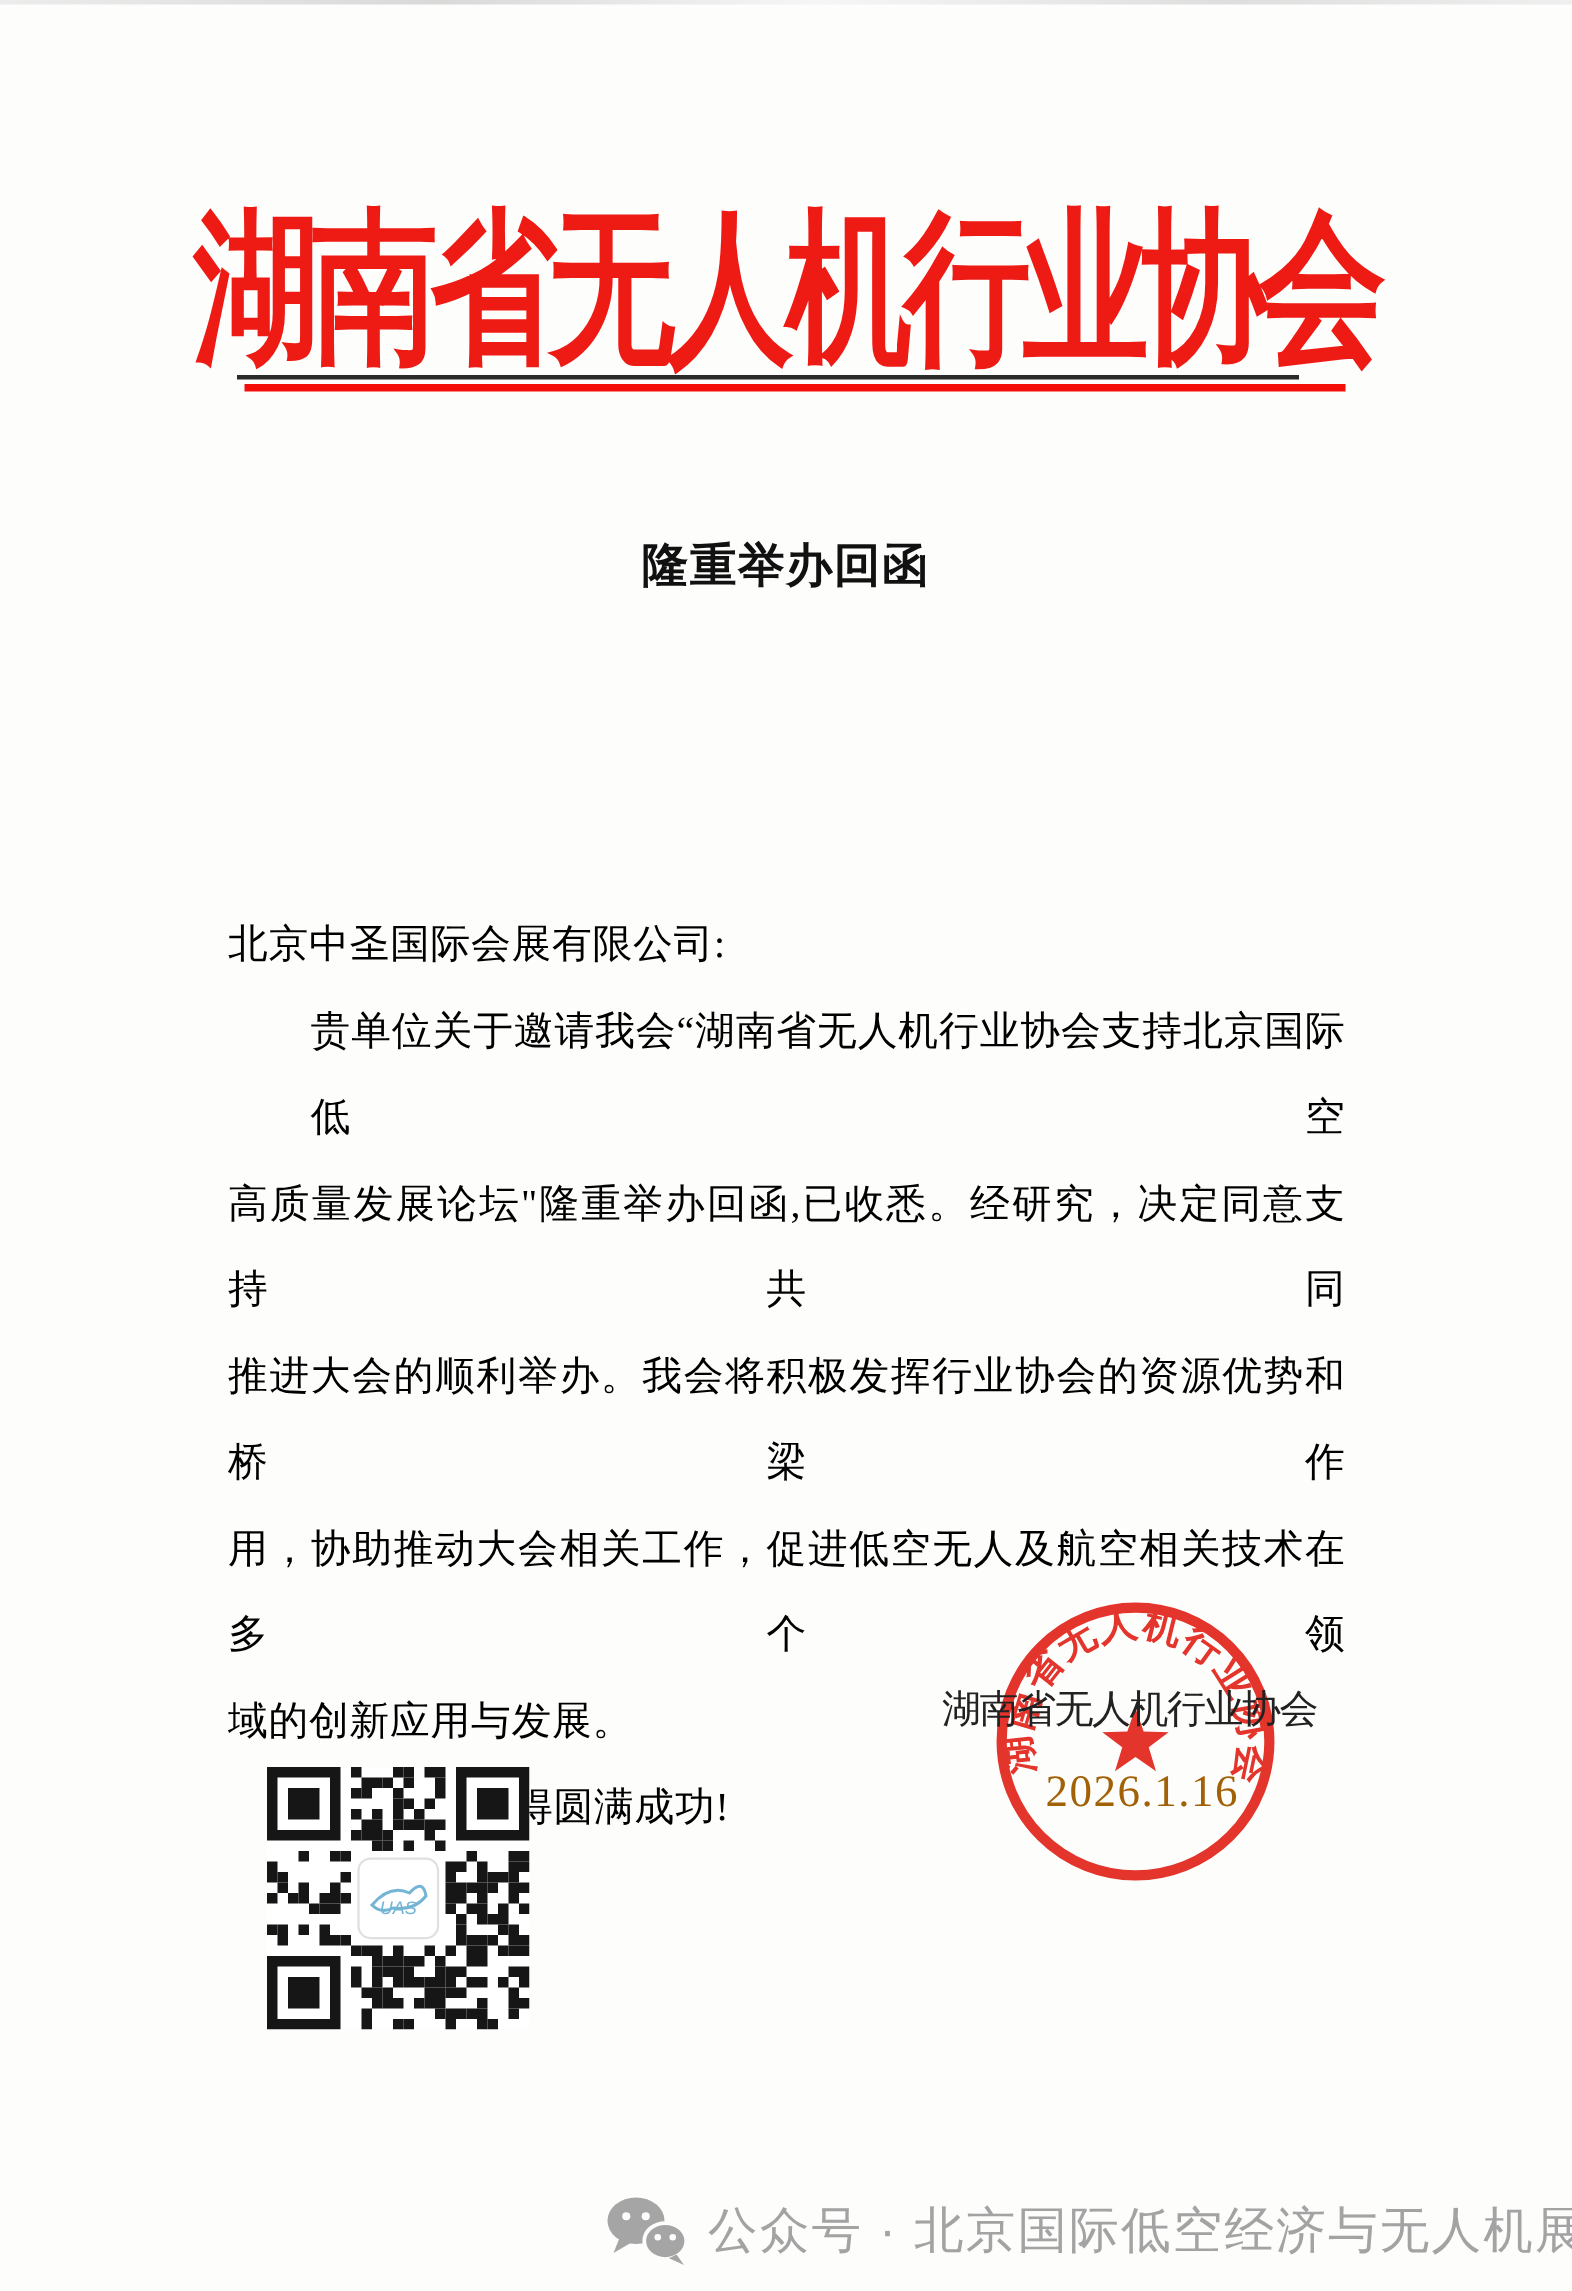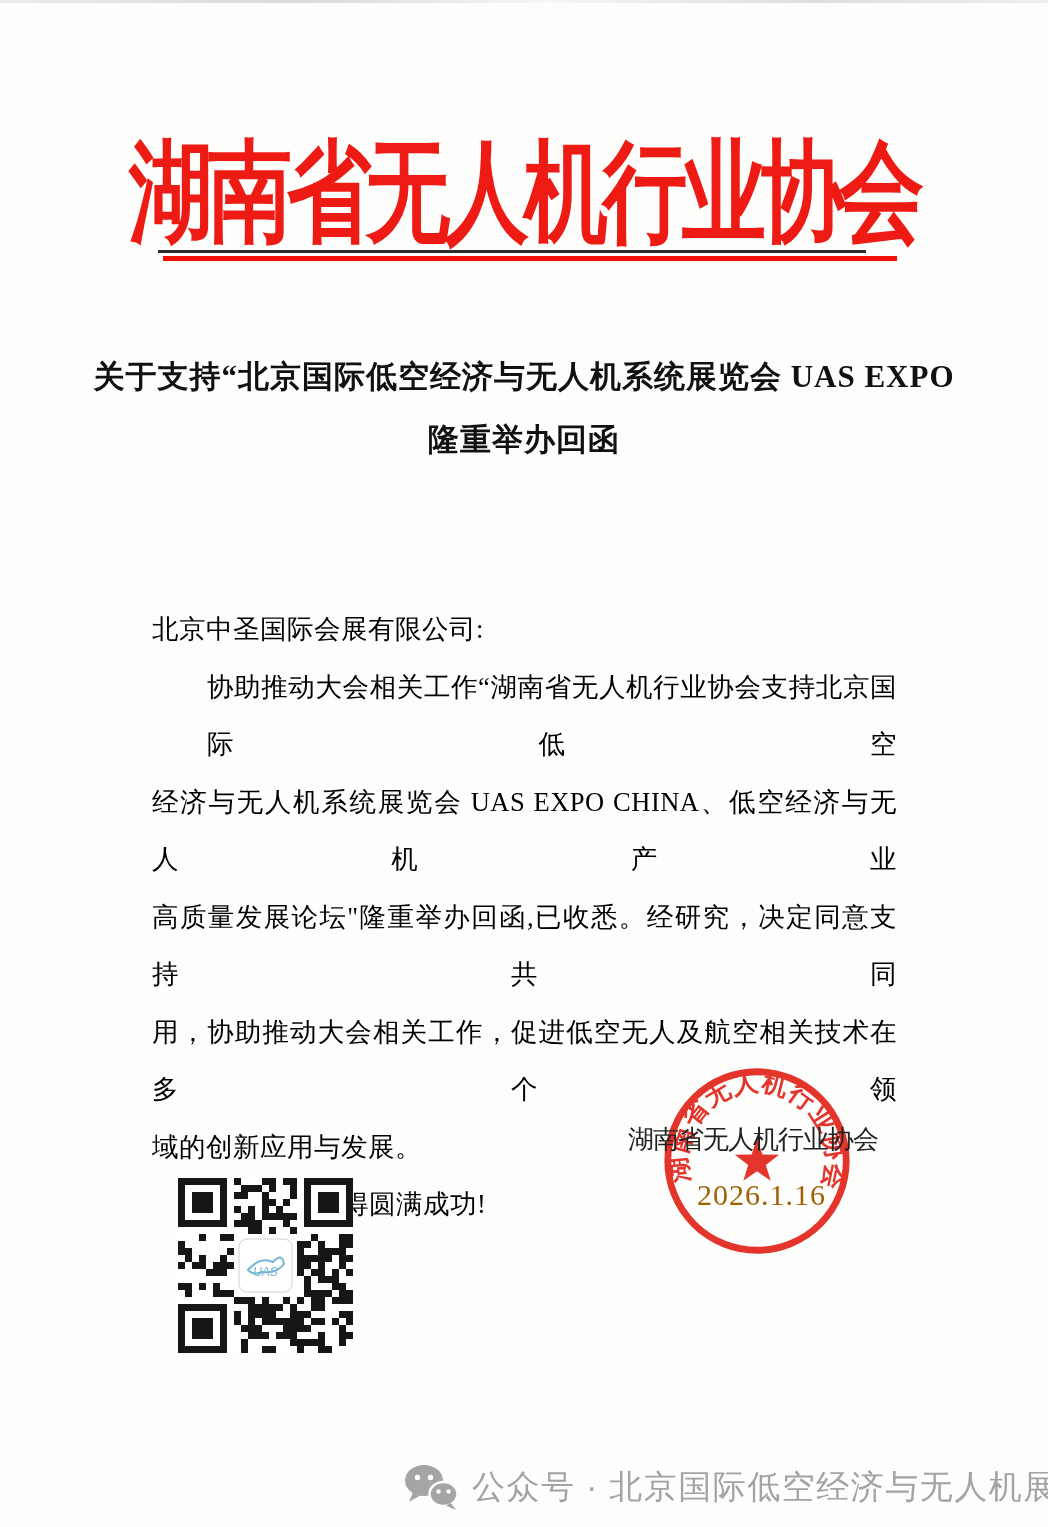--- a/index.html
+++ b/index.html
@@ -38,29 +38,28 @@
 
 <div class="page">
 
   <div class="scan-top"></div>
 
   <div class="letterhead">湖南省无人机行业协会</div>
   <div class="rule-black"></div>
   <div class="rule-red"></div>
 
   <div class="doc-title">
-    <div>关于支持“北京国际低空经济与无人机系统展览会 UAS EXPO</div>
     <div>隆重举办回函</div>
   </div>
 
   <div class="body-block">
     <div class="bline">北京中圣国际会展有限公司:</div>
-    <div class="jline indent">协助推动大会相关工作“湖南省无人机行业协会支持北京国际低空</div>
-    <div class="jline">经济与无人机系统展览会 UAS EXPO CHINA、低空经济与无人机产业</div>
+    <div class="jline indent">贵单位关于邀请我会“湖南省无人机行业协会支持北京国际低空</div>
     <div class="jline">高质量发展论坛"隆重举办回函,已收悉。经研究，决定同意支持共同</div>
+    <div class="jline">推进大会的顺利举办。我会将积极发挥行业协会的资源优势和桥梁作</div>
     <div class="jline">用，协助推动大会相关工作，促进低空无人及航空相关技术在多个领</div>
     <div class="bline">域的创新应用与发展。</div>
     <div class="bline indent">预祝大会取得圆满成功!</div>
   </div>
 
   <div class="sig-org">湖南省无人机行业协会</div>
   <div class="sig-date">2026.1.16</div>
 
   <svg class="stamp" viewBox="0 0 200 200" aria-hidden="true">
     <circle cx="100" cy="100" r="92" fill="none" stroke="#e1251b" stroke-width="7"></circle>

